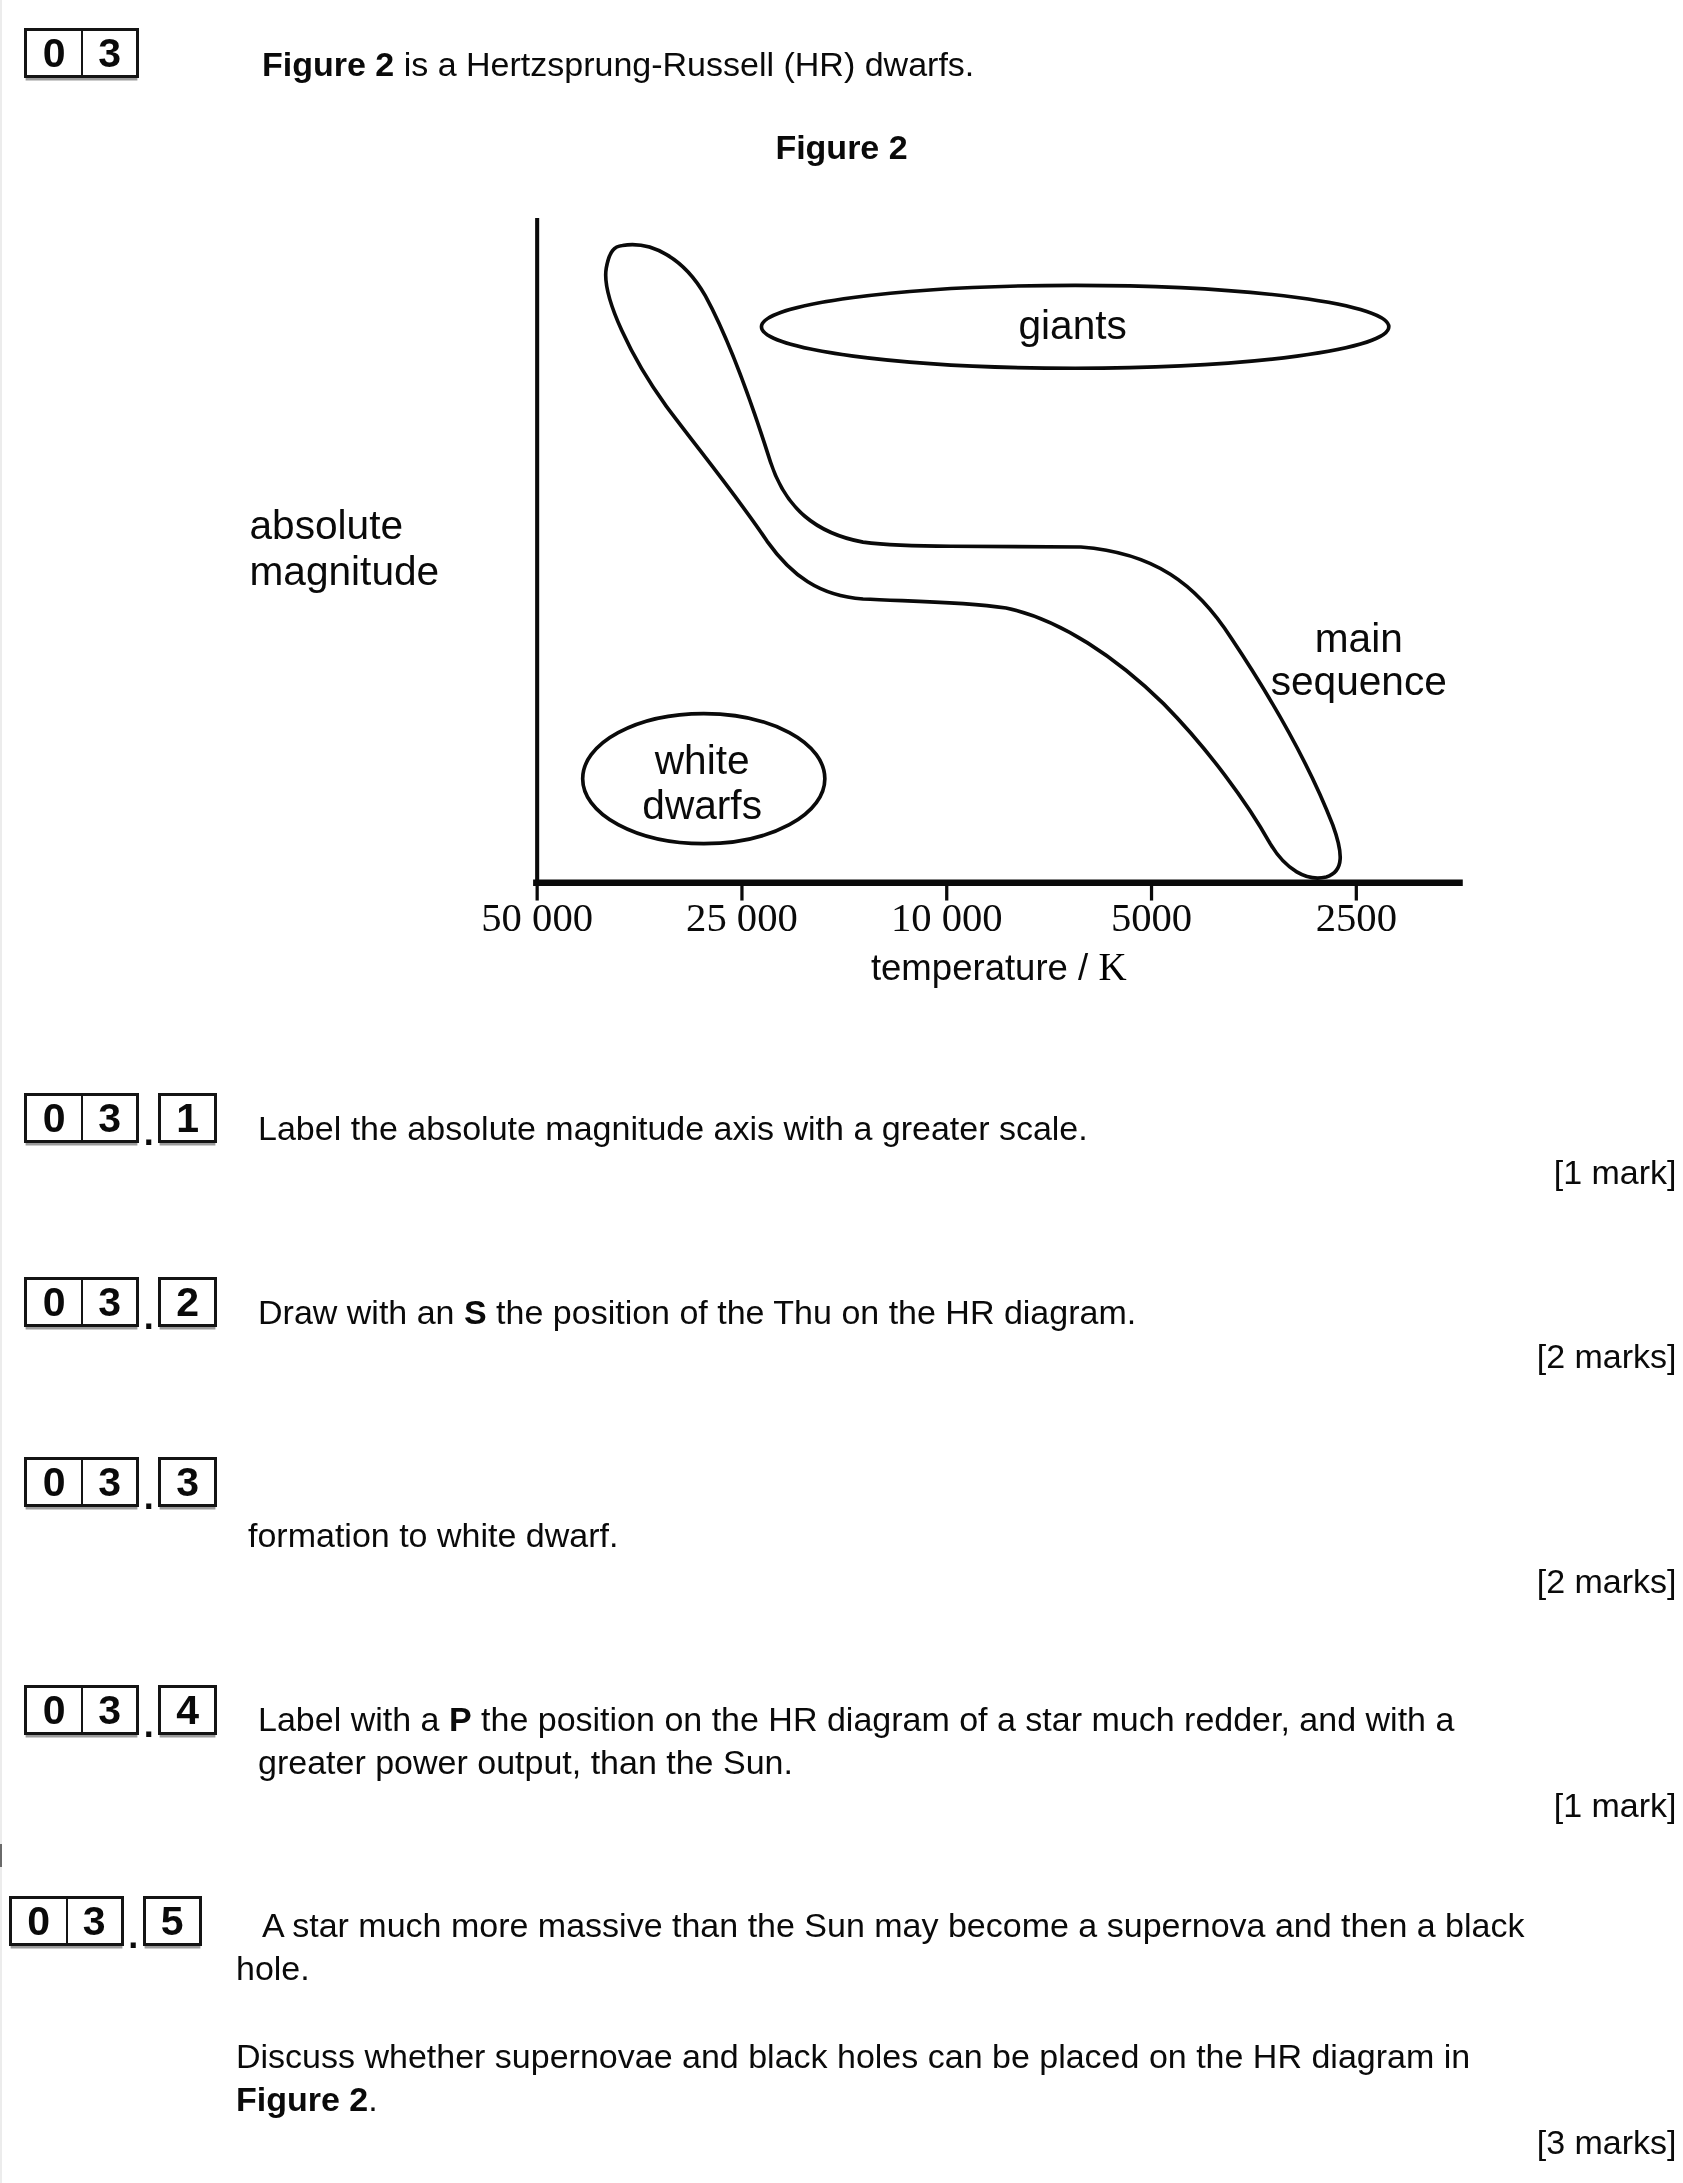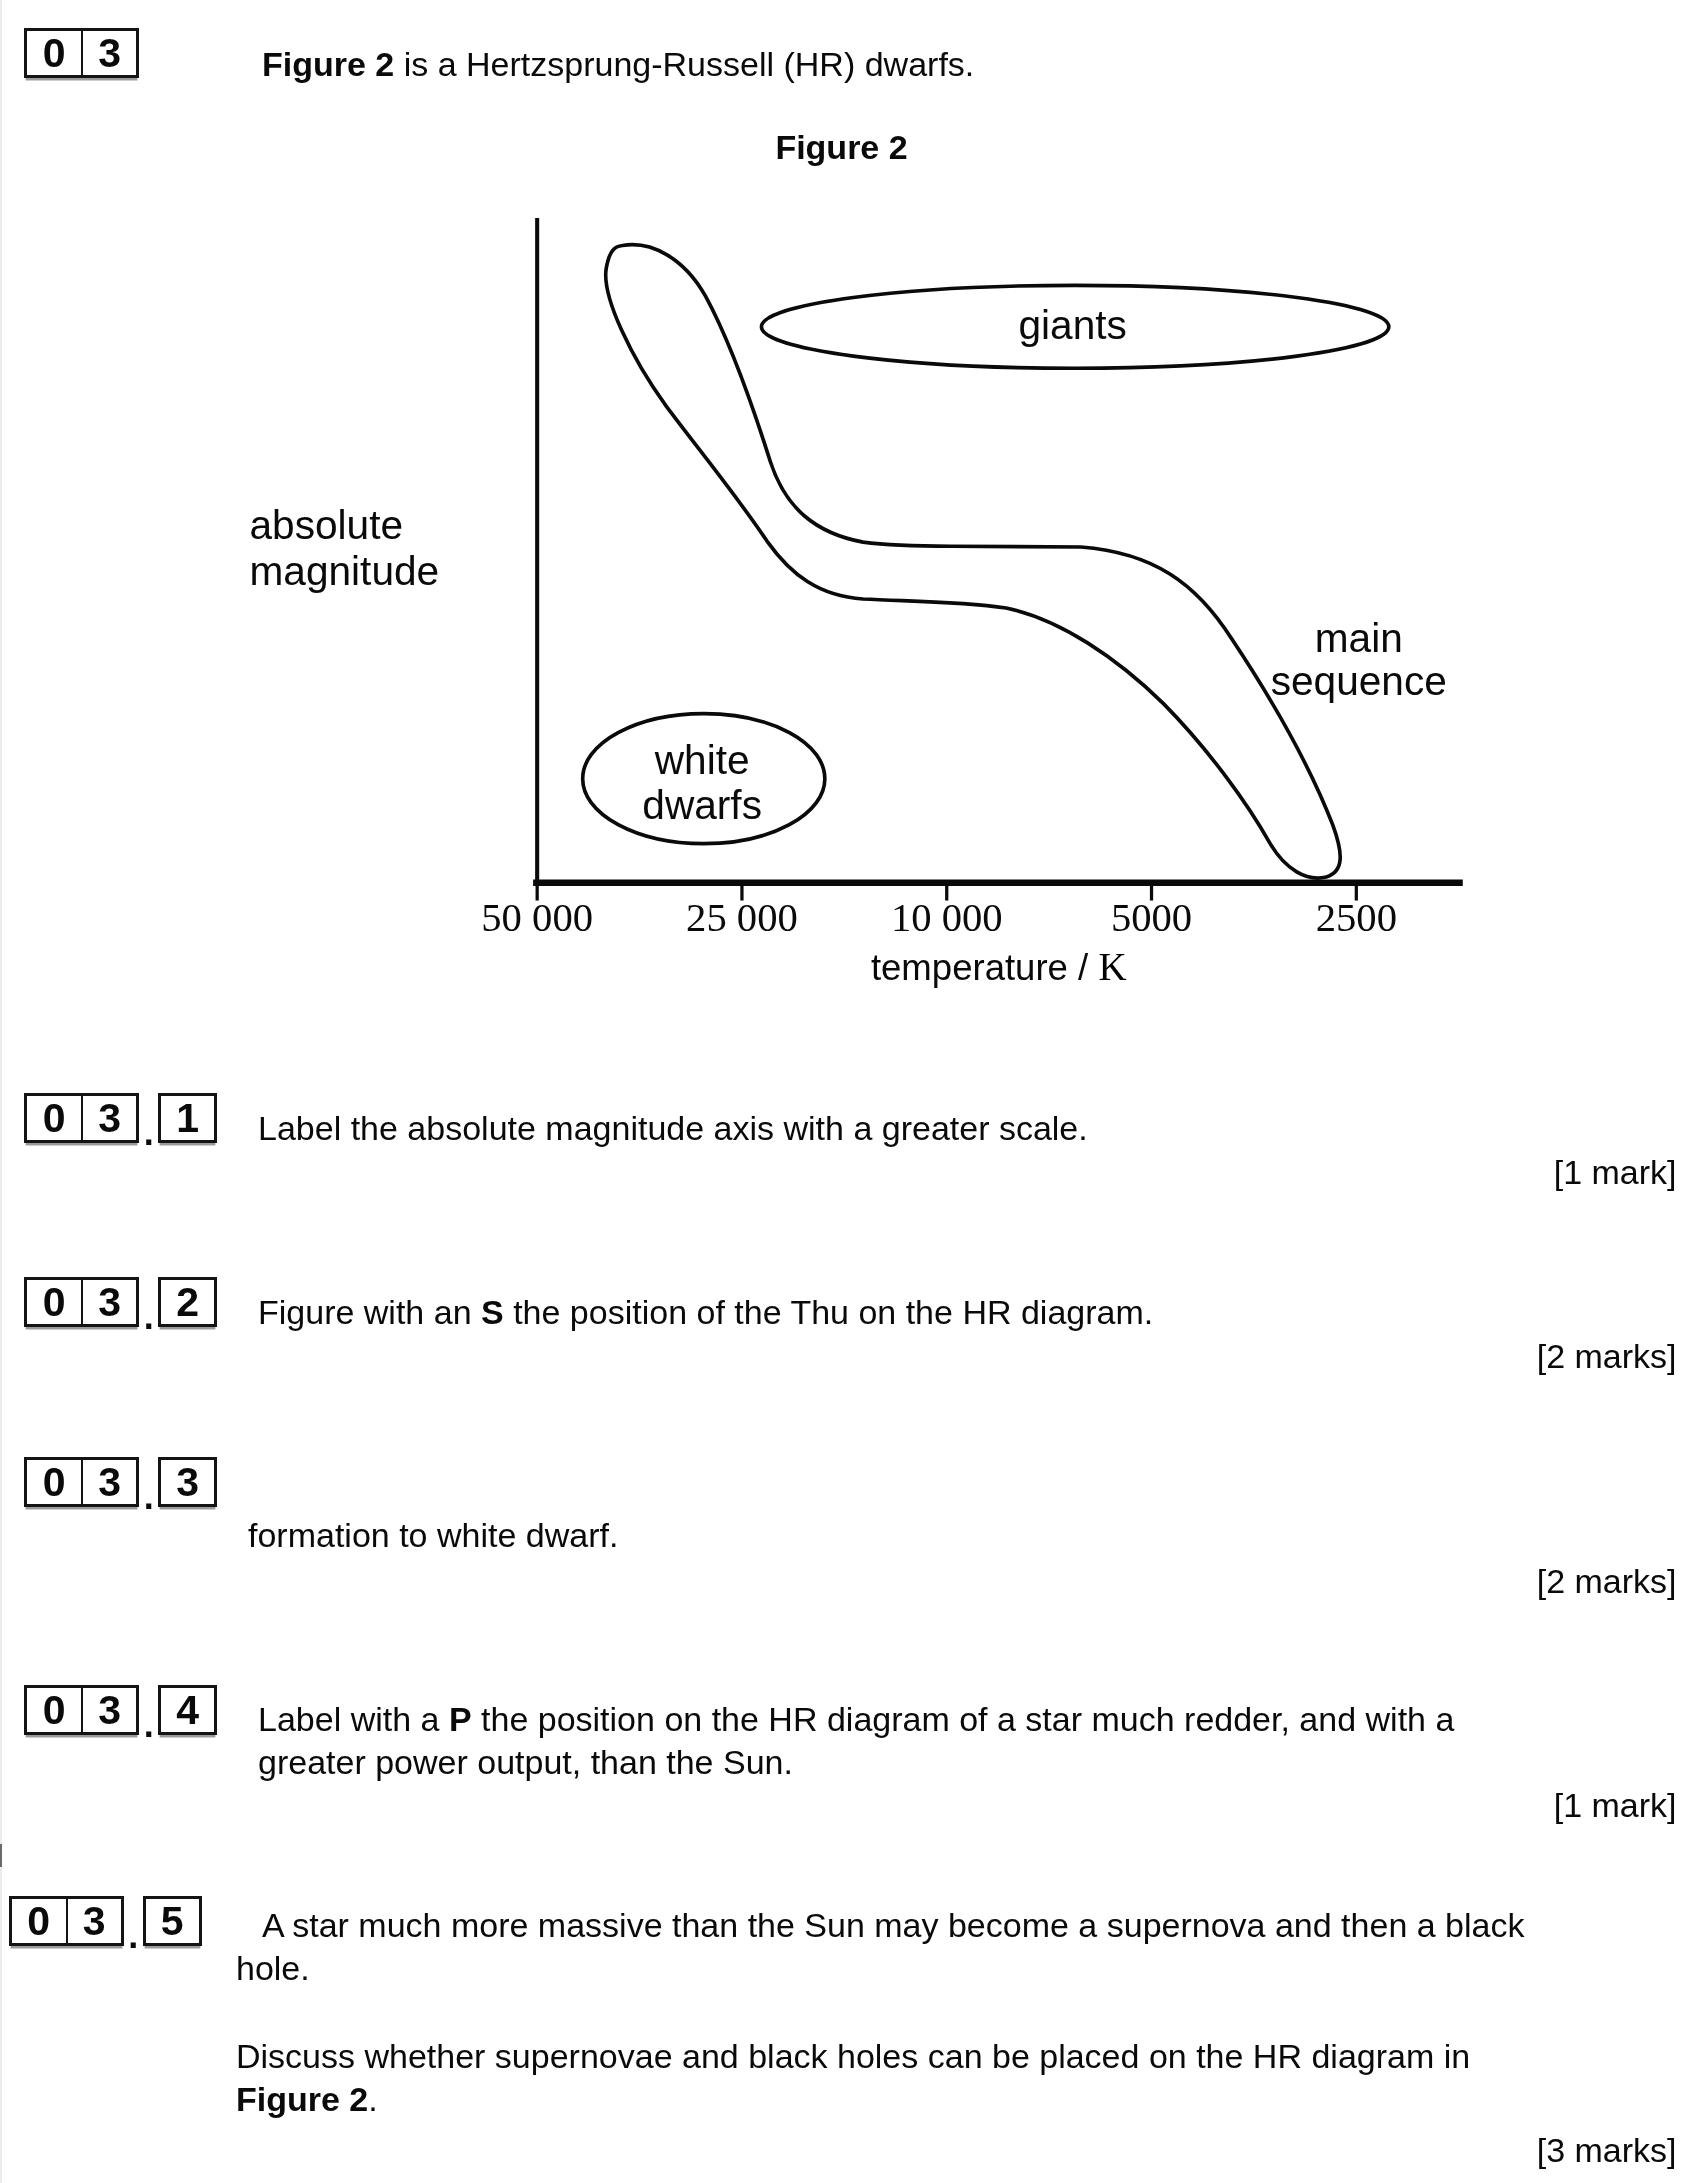--- a/index.html
+++ b/index.html
@@ -137,21 +137,21 @@
 
   <div class="qid" style="left:24.4px;top:1277px;">
     <div class="qid-pair">
       <div class="qid-cell">0</div>
       <div class="qid-cell">3</div>
     </div>
     <div class="qid-dot">.</div>
     <div class="qid-single">2</div>
   </div>
   <div class="bodyline" style="left:258px;top:1291px;">
-    <span>Figure with an </span><span class="b">S</span><span> the position of the Thu on the HR diagram.</span>
+    <span>Draw with an </span><span class="b">S</span><span> the position of the Thu on the HR diagram.</span>
   </div>
   <div class="marks" style="top:1337px;">[2 marks]</div>
 
   <div class="qid" style="left:24.4px;top:1457px;">
     <div class="qid-pair">
       <div class="qid-cell">0</div>
       <div class="qid-cell">3</div>
     </div>
     <div class="qid-dot">.</div>
     <div class="qid-single">3</div>
@@ -180,15 +180,15 @@
     </div>
     <div class="qid-dot">.</div>
     <div class="qid-single">5</div>
   </div>
   <div class="bodyline" style="left:236px;top:1904px;margin-left:26px;">A star much more massive than the Sun may become a supernova and then a black</div>
   <div class="bodyline" style="left:236px;top:1947px;">hole.</div>
   <div class="bodyline" style="left:236px;top:2035px;">Discuss whether supernovae and black holes can be placed on the HR diagram in</div>
   <div class="bodyline" style="left:236px;top:2078px;">
     <span class="b">Figure 2</span><span>.</span>
   </div>
-  <div class="marks" style="top:2123px;margin-top:8px;">[3 marks]</div>
+  <div class="marks" style="top:2123px;">[3 marks]</div>
 </div>
 
 
 </body></html>

